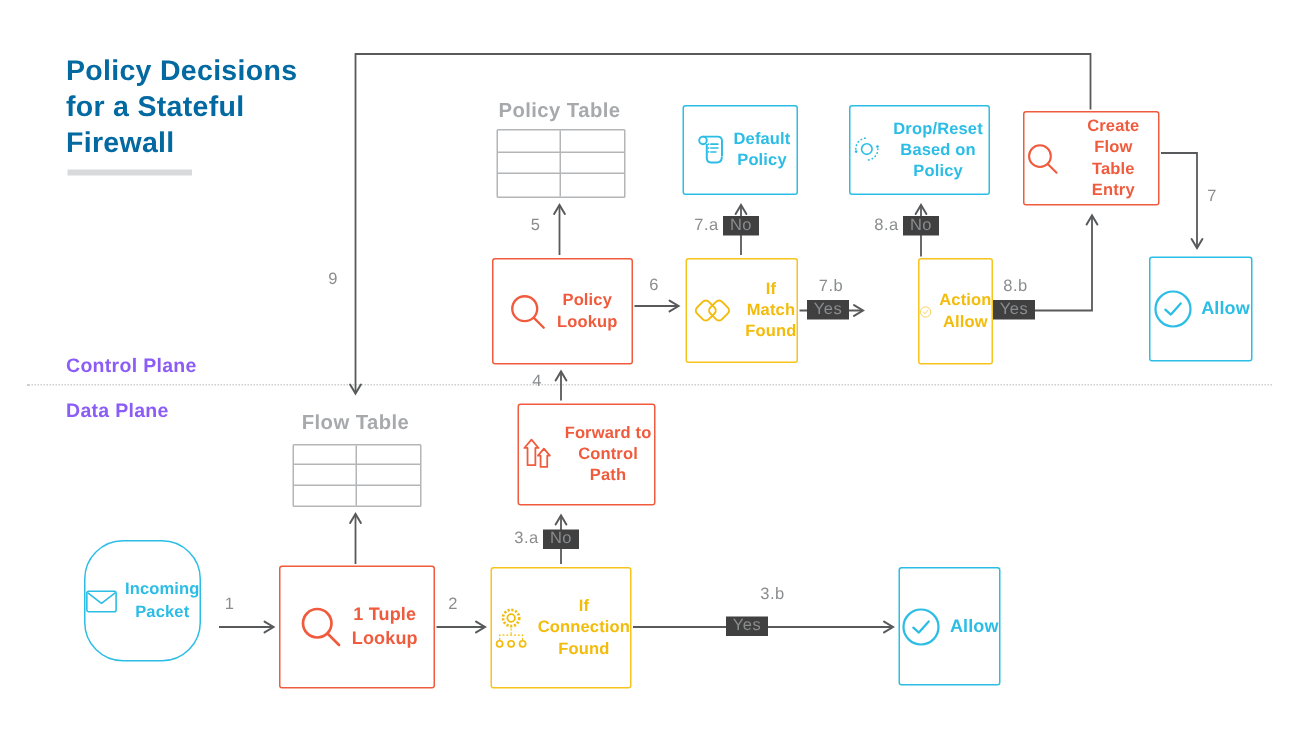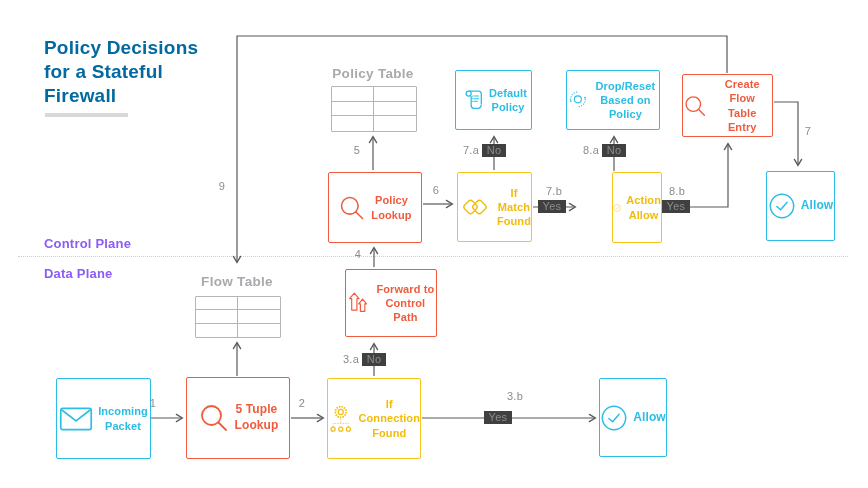--- a/index.html
+++ b/index.html
@@ -89,35 +89,35 @@
   <div class="tbl-label" style="left:187px;top:274px;width:100px;">Flow Table</div>
   <div class="grid-table" style="left:195px;top:296px;width:84px;height:40px;">
     <div class="cell"></div>
       <div class="cell"></div>
       <div class="cell"></div>
     <div class="cell"></div>
       <div class="cell"></div>
       <div class="cell"></div>
   </div>
 
-  <div class="node c-cyan" style="left:56px;top:378px;width:95px;height:81px;">
+  <div class="node c-cyan" style="left:56px;top:360px;width:78px;height:81px;border-radius:26px;">
     <svg class="icon" width="34" height="24" viewBox="0 0 36 26">
       <rect x="1.5" y="1.5" width="33" height="23" rx="2" fill="none" stroke="currentColor" stroke-width="1.8"></rect>
       <polyline points="3,3.5 18,15 33,3.5" fill="none" stroke="currentColor" stroke-width="1.8" stroke-linecap="round" stroke-linejoin="round"></polyline>
     </svg>
     <div class="nlabel">Incoming
 Packet</div>
   </div>
 
   <div class="node c-red" style="left:186px;top:377px;width:104px;height:82px;">
     <svg class="icon" width="32" height="32" viewBox="0 0 32 32">
       <circle cx="13.5" cy="13.5" r="9.5" fill="none" stroke="currentColor" stroke-width="1.8"></circle>
       <line x1="20.5" y1="20.5" x2="28" y2="28" stroke="currentColor" stroke-width="1.8" stroke-linecap="round"></line>
     </svg>
-    <div class="nlabel" style="font-size:12px;">5 Tuple
+    <div class="nlabel" style="font-size:12px;">1 Tuple
 Lookup</div>
   </div>
 
   <div class="node c-yellow" style="left:327px;top:378px;width:94px;height:81px;justify-content:center;">
     <svg class="icon" width="36" height="40" viewBox="0 0 40 46">
       <circle cx="20" cy="12" r="8.5" fill="none" stroke="currentColor" stroke-width="2.8" stroke-dasharray="2.3 1.7"></circle>
       <circle cx="20" cy="12" r="4" fill="none" stroke="currentColor" stroke-width="1.8"></circle>
       <path d="M20,23 V30 M8,35 V30 H32 V35" fill="none" stroke="currentColor" stroke-width="1.2" stroke-dasharray="2 2"></path>
       <circle cx="8" cy="39" r="3.2" fill="none" stroke="currentColor" stroke-width="1.8"></circle>
       <circle cx="20" cy="39" r="3.2" fill="none" stroke="currentColor" stroke-width="1.8"></circle>

